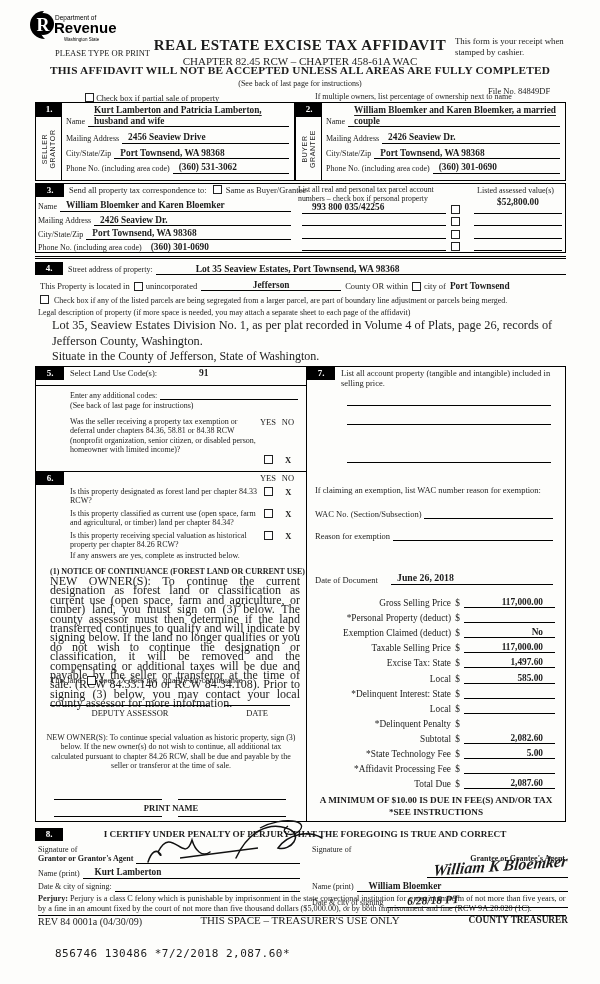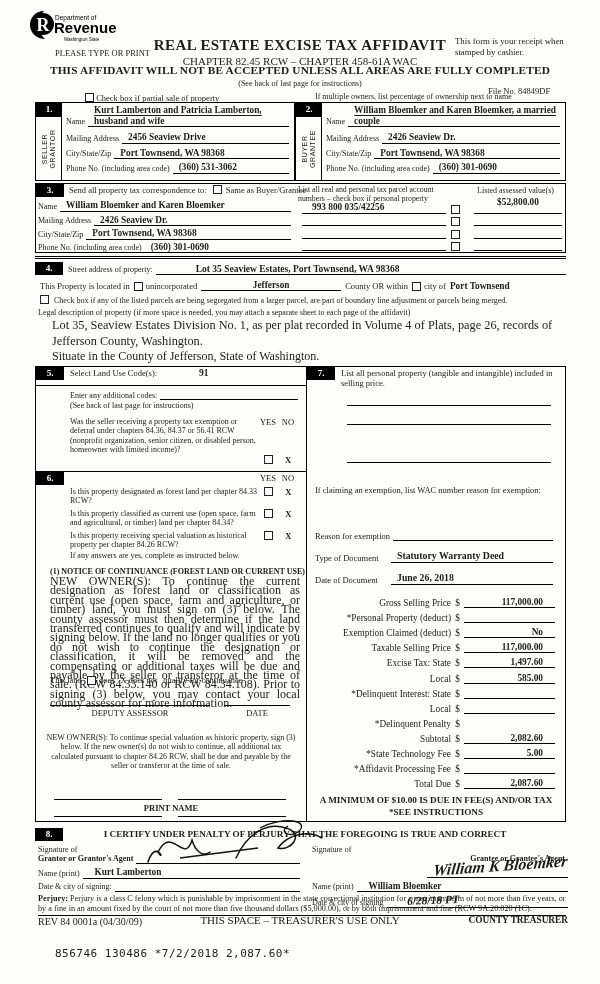--- a/index.html
+++ b/index.html
@@ -234,21 +234,21 @@
     </div>
     <div class="hline" style="top:18px;"></div>
 
     <div class="abs" style="left:34px; top:23px; width:228px; display:flex; align-items:flex-end;">
       <span class="xs" style="white-space:nowrap; padding-right:3px;">Enter any additional codes:</span>
       <span class="ffill"></span>
     </div>
     <div class="abs xs" style="left:34px; top:34px;">(See back of last page for instructions)</div>
 
     <div class="abs" style="left:34px; top:50px; right:8px; display:flex;">
-      <div class="qtext">Was the seller receiving a property tax exemption or deferral under chapters 84.36, 84.37 or 56.41 RCW (nonprofit organization, senior citizen, or disabled person, homeowner with limited income)?</div>
+      <div class="qtext">Was the seller receiving a property tax exemption or deferral under chapters 84.36, 58.81 or 84.38 RCW (nonprofit organization, senior citizen, or disabled person, homeowner with limited income)?</div>
       <div style="flex:1; display:flex; flex-direction:column; justify-content:space-between; height:48px;">
         <div style="display:flex; justify-content:flex-end;">
           <span class="qcell b" style="font-weight:400;">YES</span>
           <span class="qcell">NO</span>
         </div>
         <div style="display:flex; justify-content:flex-end;">
           <span class="qcell"><span class="cb"></span></span>
           <span class="qcell b">X</span>
         </div>
       </div>
@@ -300,35 +300,35 @@
 
     <div class="abs" style="left:18px; top:432px; width:108px; border-bottom:1px solid #000;"></div>
     <div class="abs" style="left:142px; top:432px; width:108px; border-bottom:1px solid #000;"></div>
     <div class="abs ctr b" style="left:0; top:436px; width:100%; font-size:8.5px;">PRINT NAME</div>
     <div class="abs" style="left:18px; top:449px; width:108px; border-bottom:1px solid #000;"></div>
     <div class="abs" style="left:142px; top:449px; width:108px; border-bottom:1px solid #000;"></div>
   </div>
 
   <div class="colR">
     <div class="numbox abs" style="left:0; top:0; width:28px; height:13px;">7.</div>
-    <div class="abs sm" style="left:34px; top:1px; right:10px; line-height:10px;">List all personal property (tangible and intangible) included in selling price.</div>
+    <div class="abs sm" style="left:34px; top:1px; right:10px; line-height:10px;">List all account property (tangible and intangible) included in selling price.</div>
 
     <div class="rline" style="left:40px; right:14px; top:38px;"></div>
     <div class="rline" style="left:40px; right:14px; top:57px;"></div>
     <div class="rline" style="left:40px; right:14px; top:95px;"></div>
 
     <div class="abs sm" style="left:8px; top:118px;">If claiming an exemption, list WAC number reason for exemption:</div>
 
+    <div class="abs" style="left:8px; top:142px; right:12px; display:flex; align-items:flex-end;">
+      <span class="flbl" style="font-size:8.5px;">WAC No. (Section/Subsection)</span>
+      <span class="ffill"></span>
+    </div>
     <div class="abs" style="left:8px; top:164px; right:12px; display:flex; align-items:flex-end;">
       <span class="flbl" style="font-size:8.5px;">Reason for exemption</span>
       <span class="ffill"></span>
-    </div>
-    <div class="abs" style="left:8px; top:184px; right:12px; display:flex; align-items:flex-end;">
-      <span class="flbl" style="font-size:8.5px; width:76px;">Type of Document</span>
-      <span class="ffill" style="font-size:9.8px;">Statutory Warranty Deed</span>
     </div>
     <div class="abs" style="left:8px; top:206px; right:12px; display:flex; align-items:flex-end;">
       <span class="flbl" style="font-size:8.5px; width:76px;">Date of Document</span>
       <span class="ffill" style="font-size:9.8px;">June 26, 2018</span>
     </div>
 
     <div class="abs" style="left:8px; top:226px; right:10px;">
       <div class="mrow">
           <span class="mlbl">Gross Selling Price</span>
           <span class="mdol">$</span>

